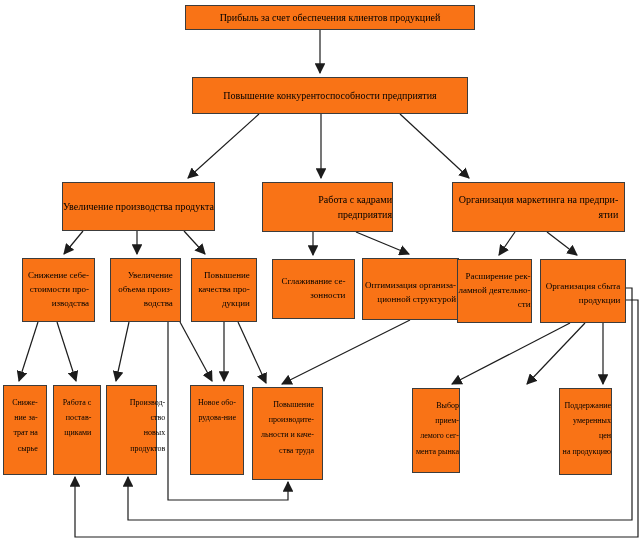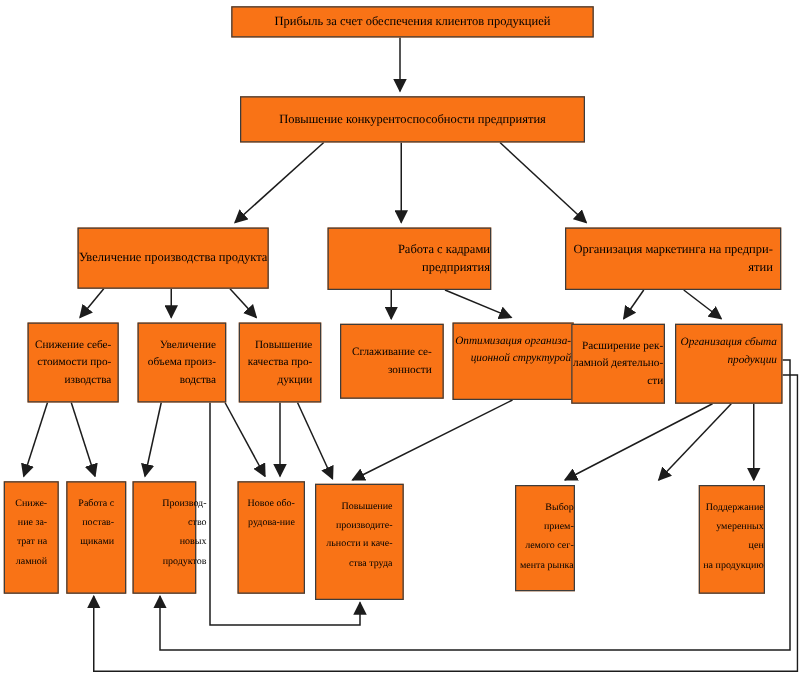--- a/index.html
+++ b/index.html
@@ -18,21 +18,21 @@
     background:#f97316;
     color:#000000;
     display:flex; align-items:center; justify-content:center;
     text-align:right;
     white-space:pre-line;
     line-height:1.5;
     font-size:10px;
   }
   .lvl4 { font-size:9px; line-height:1.55; }
   .lvl5 { font-size:8px; line-height:1.9; align-items:flex-start; padding-top:9px; }
-  .top  { align-items:flex-start; padding-top:7px;font-style:italic; }
+  .top  { align-items:flex-start; padding-top:20px; }
 
   
   .n-profit              { left:185px; top:5px;   width:290px; height:25px; }
   .n-competitiveness     { left:192px; top:77px;  width:276px; height:37px; }
   .n-production_increase { left:62px;  top:182px; width:153px; height:49px; }
   .n-hr_work             { left:262px; top:182px; width:131px; height:50px; }
   .n-marketing_org       { left:452px; top:182px; width:173px; height:50px; }
   .n-cost_reduction      { left:22px;  top:258px; width:73px;  height:64px; }
   .n-volume_increase     { left:110px; top:258px; width:71px;  height:64px; }
   .n-quality_improve     { left:191px; top:258px; width:66px;  height:64px; }
@@ -110,21 +110,21 @@
   <div class="node lvl4 top n-org_structure">Оптимизация организа-
 ционной структурой</div>
   <div class="node lvl4 top n-sales_org">Организация сбыта
 продукции</div>
   <div class="node lvl4 n-advertising">Расширение рек-
 ламной деятельно-
 сти</div>
   <div class="node lvl5 n-raw_costs">Сниже-
 ние за-
 трат на
-ламной</div>
+сырье</div>
   <div class="node lvl5 n-suppliers">Работа с
 постав-
 щиками</div>
   <div class="node lvl5 n-new_products">Производ-
 ство новых
 продуктов</div>
   <div class="node lvl5 n-new_equipment">Новое обо-
 рудова-ние</div>
   <div class="node lvl5 n-productivity">Повышение
 производите-

